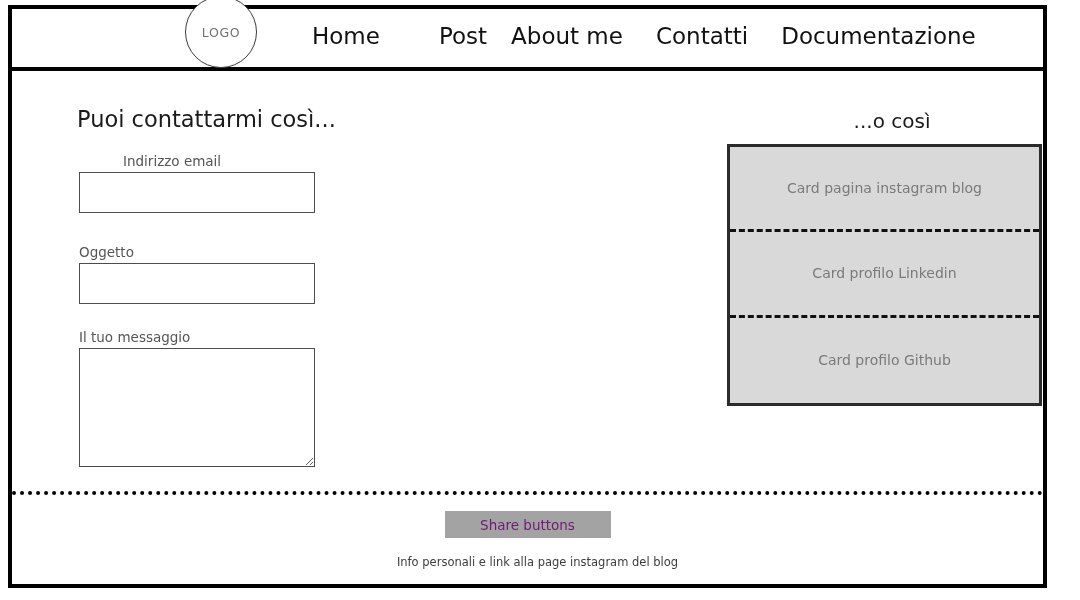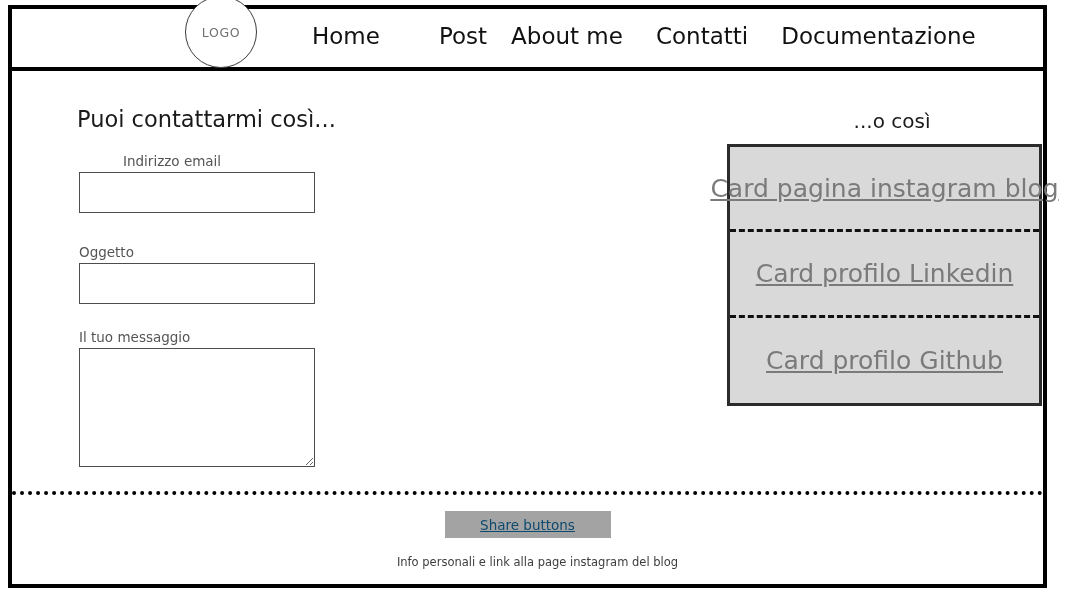--- a/index.html
+++ b/index.html
@@ -144,24 +144,23 @@
     box-sizing: border-box;
     display: flex;
     align-items: center;
     justify-content: center;
     cursor: pointer;
   }
   .card-sep {
     border-bottom: 3px dashed #111111;
   }
   .card-text {
-    font-size: 25px;
+    font-size: 14px;
     color: #7a7a7a;
     white-space: nowrap;
-    text-decoration: underline;
   }
 
   
   #footer {
     position: absolute;
     left: 0;
     bottom: 0;
     width: 100%;
     height: 93px;
     border-top: 4px dotted #000000;
@@ -176,22 +175,21 @@
     width: 166px;
     height: 27px;
     background: #a3a3a3;
     display: flex;
     align-items: center;
     justify-content: center;
     cursor: pointer;
   }
   #share-button-label {
     font-size: 13.5px;
-    color: #0c4a6e;
-    text-decoration: underline;
+    color: #701a75;
   }
   #footer-note {
     position: absolute;
     left: 0;
     top: 60px;
     width: 100%;
     text-align: center;
     font-size: 11.5px;
     color: #3d3d3d;
     margin-left: 10px;

